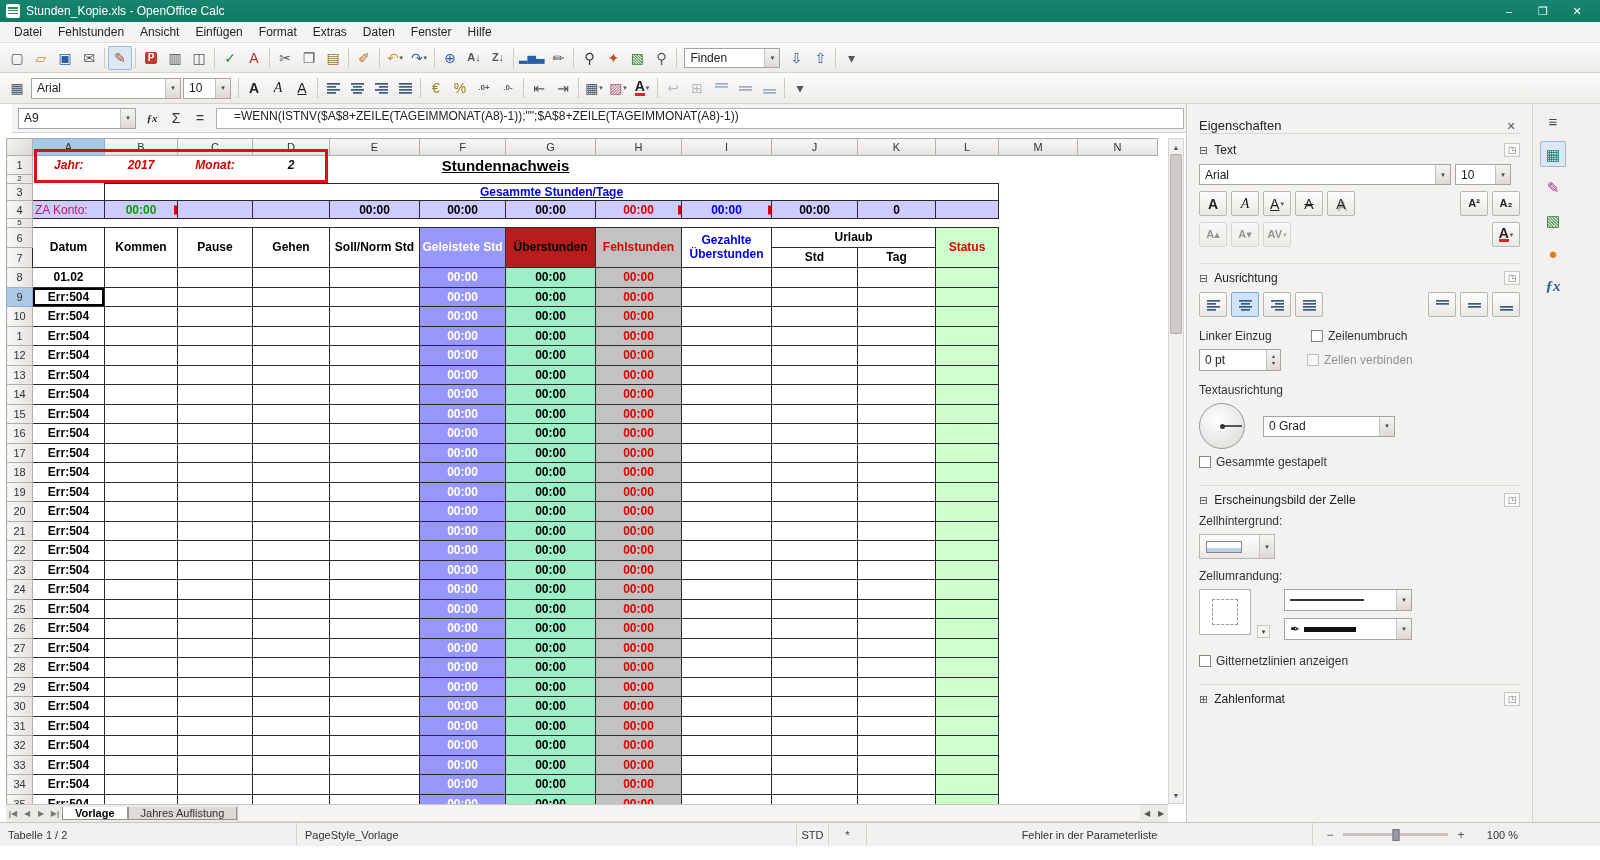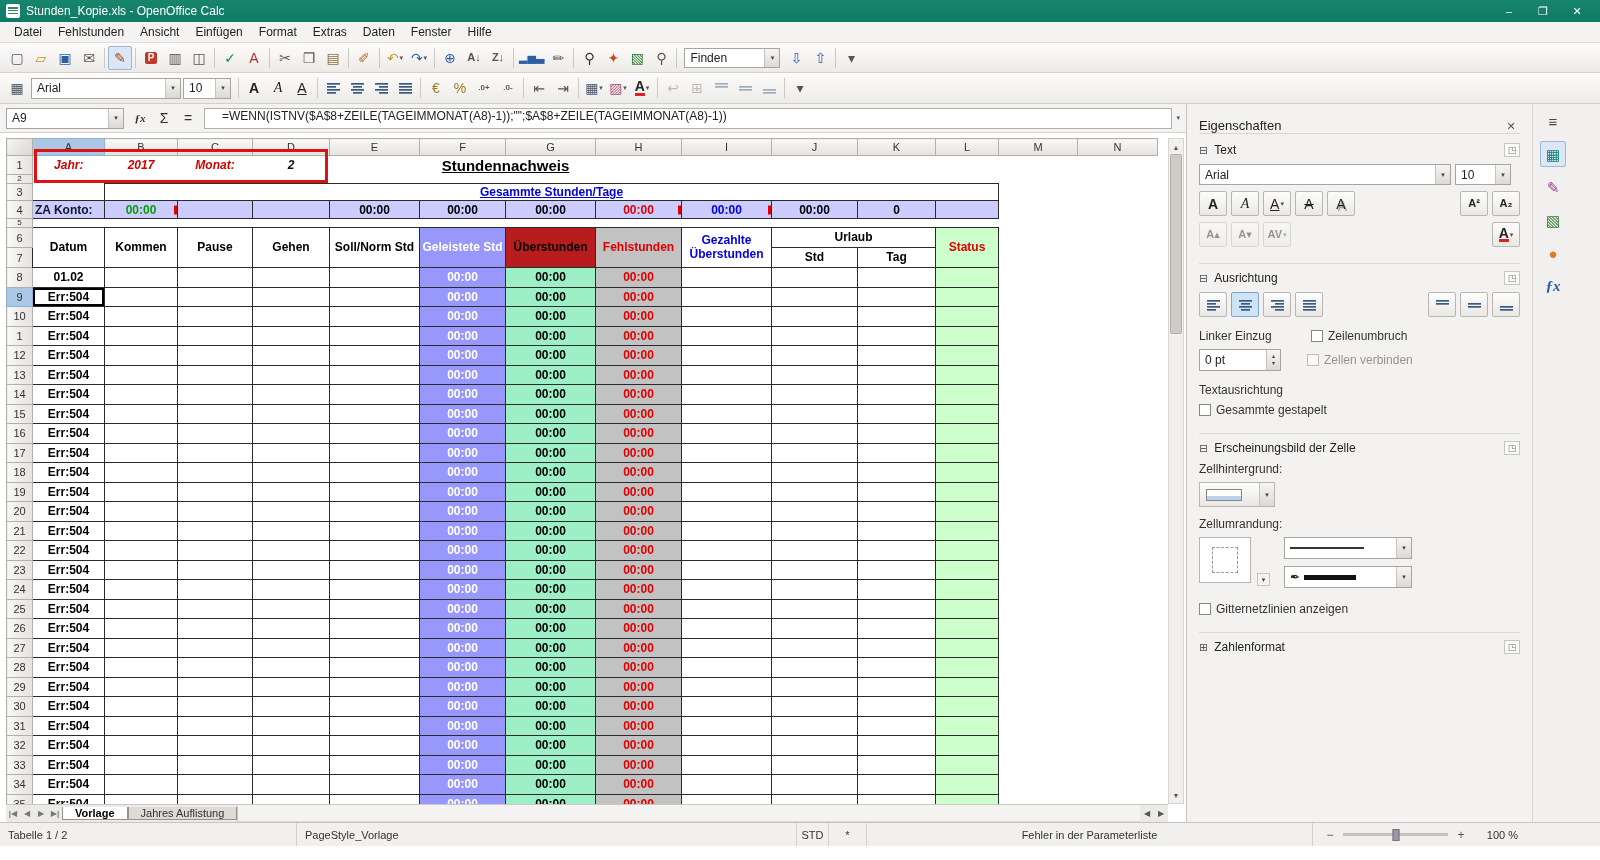--- a/index.html
+++ b/index.html
@@ -36,21 +36,21 @@
 .g-fc{font-weight:bold;border-bottom:3px solid #d22;line-height:.9}
 .ddm{font-size:7px;color:#555;margin-left:1px}
 .tsep{width:1px;height:20px;background:#ccc9c5;margin:0 3px;flex:none}
 .tflex{flex:1}
 .combo{background:#fff;border:1px solid #a8a5a0;height:21px;display:inline-flex;align-items:center;padding-left:5px;font-size:12px;flex:none}
 .ddbtn{margin-left:auto;width:15px;height:100%;background:linear-gradient(#f6f5f3,#dcd9d5);border-left:1px solid #c6c3be;display:flex;align-items:center;justify-content:center;font-size:7px;color:#444;flex:none}
 .fontname-t{width:150px;margin:0 2px}
 .fontsize-t{width:48px;margin:0 4px 0 0}
 .findbox{width:96px;height:20px;margin:0 4px}
 
-.fbar{position:absolute;left:0;top:104px;width:1186px;height:29px;background:#f4f3f1;border-bottom:1px solid #d4d1cd;display:flex;align-items:center;padding:0 6px;gap:4px}
+.fbar{position:absolute;left:12px;top:104px;width:1186px;height:29px;background:#f4f3f1;border-bottom:1px solid #d4d1cd;display:flex;align-items:center;padding:0 6px;gap:4px}
 .namebox{width:118px;height:21px}
 .fxit{font-style:italic;font-family:"Liberation Serif","DejaVu Serif",serif}
 .finput{flex:1;height:21px;background:#fff;border:1px solid #b3b0ab;display:flex;align-items:flex-start;padding:0 17px;overflow:hidden;white-space:nowrap;font-size:12px}
 .fexp{font-size:7px;color:#555;flex:none}
 
 .gridwrap{position:absolute;left:6px;top:138px;width:1162px;height:666px;overflow:hidden;background:#fff}
 table.sheet{border-collapse:collapse;table-layout:fixed;font-size:12px}
 .sheet td{height:19px;padding:0 2px;white-space:nowrap;overflow:hidden;vertical-align:middle;border:none}
 .sheet .b{border:1px solid #2b2b2b}
 .sheet .plain{border:none}
@@ -62,21 +62,21 @@
 tr.h8 th,tr.h8 td{height:8px;line-height:8px;font-size:8px}
 tr.h17 th,tr.h17 td{height:17px}
 tr.h18 th,tr.h18 td{height:18px}
 tr.h20 th,tr.h20 td{height:20px}
 tr.dr th,tr.dr td{height:19.5px}
 .r1t{color:#d40000;font-weight:bold;font-style:italic;text-align:center}
 .r1v{color:#111;font-weight:bold;font-style:italic;text-align:center}
 .titlecell{font-weight:bold;font-size:15px;text-align:center;text-decoration:underline;color:#000}
 .r3t{color:#0000dd;font-weight:bold;text-decoration:underline;text-align:center}
 .lav{background:#ccccff}
-.za{color:#0f172a;font-weight:bold}
+.za{color:#be185d;font-weight:normal}
 .zav{color:#00a000;font-weight:bold;text-align:center}
 .r4v{font-weight:bold;text-align:center;color:#000}
 .redv{color:#e00000!important}
 .bluev{color:#0000e0!important}
 .hd{font-weight:bold;text-align:center;white-space:normal!important;line-height:1.1;vertical-align:middle;color:#000}
 .purplehd{background:#9898fc;color:#fff}
 .greenhd{background:#b91c1c}
 .grayhd{background:#c2c2c2;color:#e00000}
 .bluehd{color:#0000e0}
 .statushd{background:#ccffcc;color:#e00000}
@@ -1214,20 +1214,27 @@
       </span>
       <span class="cbwrap dis2" style="margin-left:22px">
         <span class="cb"></span>
         <span class="lbl">Zellen verbinden</span>
       </span>
     </div>
     <div class="srow" style="margin-top:12px">
       <span class="lbl">Textausrichtung</span>
     </div>
     <div class="srow">
+      <span class="dial"></span>
+      <span class="combo gradcombo">
+        <span>0 Grad</span>
+        <span class="ddbtn">▾</span>
+      </span>
+    </div>
+    <div class="srow">
       <span class="cbwrap">
         <span class="cb"></span>
         <span class="lbl">Gesammte gestapelt</span>
       </span>
     </div>
   </div>
 
   <div class="section">
     <div class="sectitle">
       <span class="coll">⊟</span>

